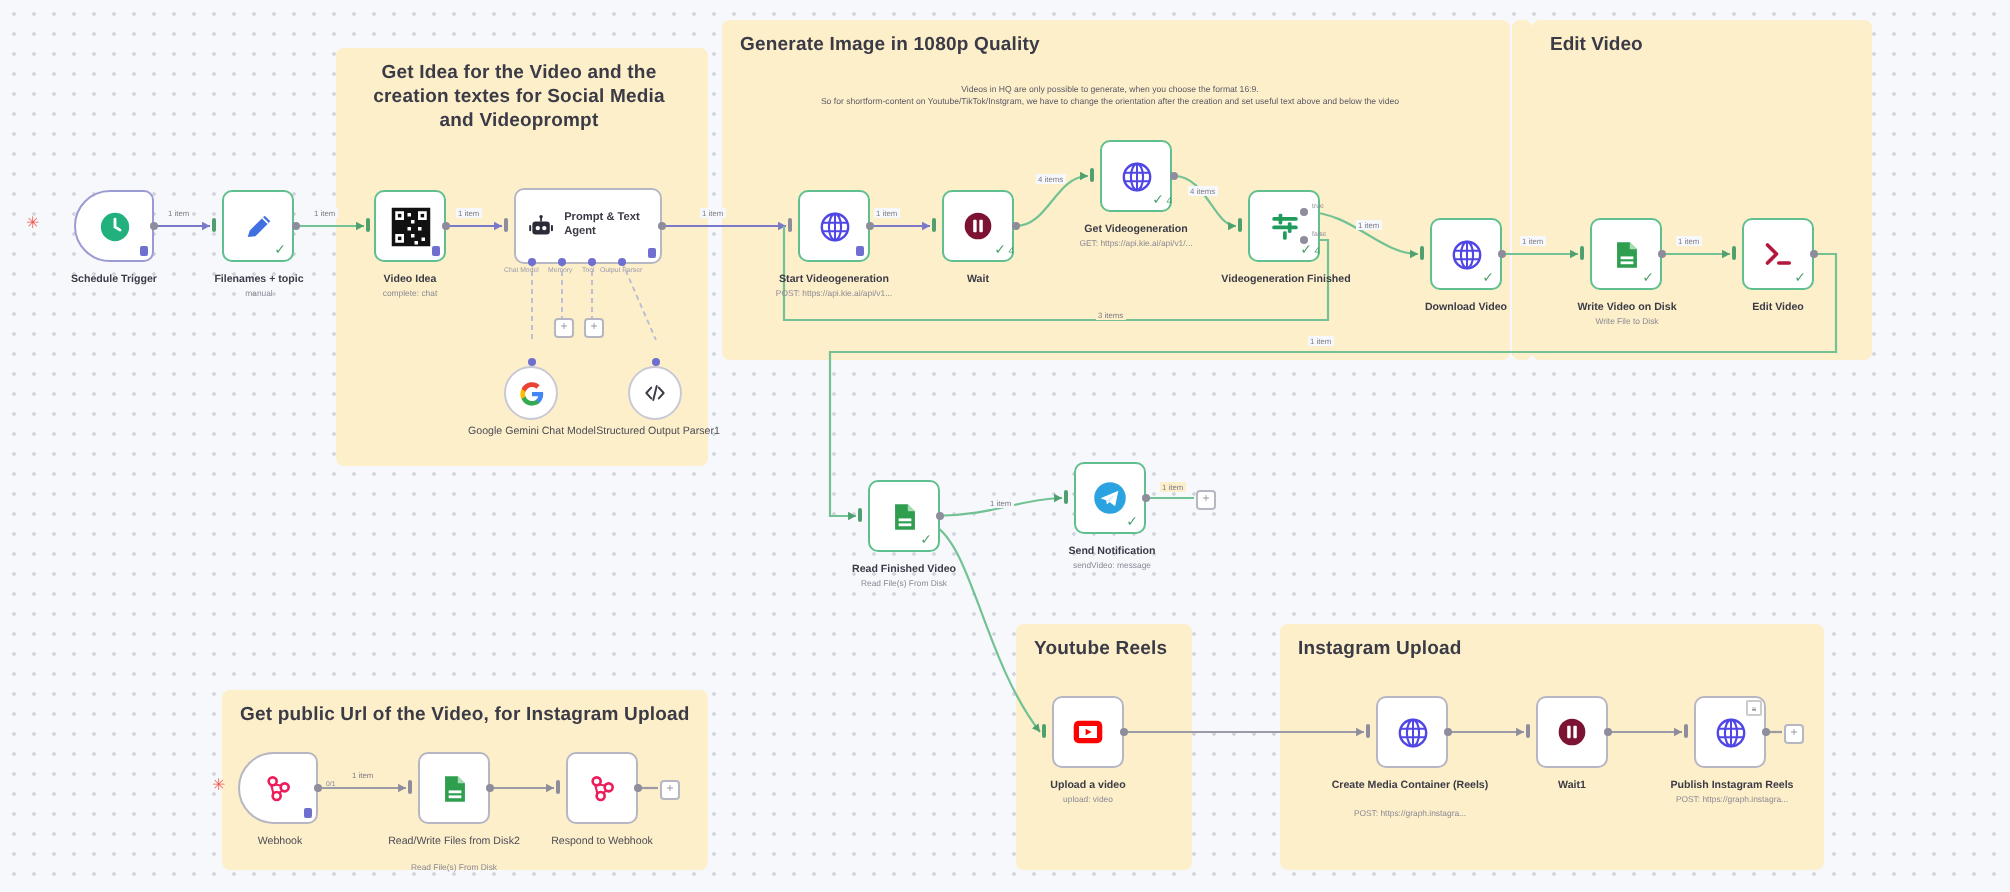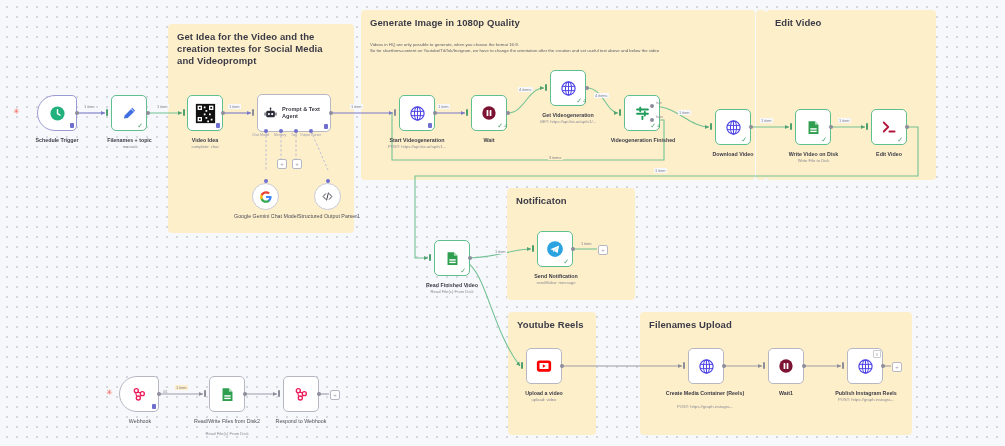--- a/index.html
+++ b/index.html
@@ -1,21 +1,21 @@
 <!DOCTYPE html>
 <html><head>
 <meta charset="utf-8">
 <style>
   html,body{margin:0;padding:0;background:#fff;}
   body{width:1005px;height:446px;overflow:hidden;font-family:"Liberation Sans",sans-serif;}
   #canvas{position:relative;width:1005px;height:446px;
     background-color:#f7f8fb;
     background-image:radial-gradient(#d4d6dd 1px, transparent 1px);
     background-size:10px 10px;background-position:2px 2px;}
-  .sticky{position:absolute;background:#fdefc9;border-radius:4px;box-sizing:border-box;}
+  .sticky{position:absolute;background:#fdefc9;border-radius:4px;box-sizing:border-box;text-align:center;}
   .sticky .sticky-title{position:absolute;left:9px;top:7px;font-size:9.5px;font-weight:bold;color:#3b3b47;line-height:12px;letter-spacing:.1px;}
   .sticky .sticky-body{position:absolute;left:9px;font-size:4.3px;color:#5a5a66;line-height:6.3px;}
   .node{position:absolute;width:36px;height:36px;background:#fff;border:1.1px solid #5fbf8f;border-radius:5px;box-sizing:border-box;
      display:flex;align-items:center;justify-content:center;}
   .node.trigger{border-radius:18px 5px 5px 18px;border-color:#9b9bd4;width:40px;}
   .node.plain{border-color:#b7b7c4;}
   .node.sm{width:27px;height:27px;border-radius:14px;border-color:#c9c9d6;background:#fff;}
   .node .tick{position:absolute;right:3px;bottom:1px;font-size:7px;color:#4ea16f;line-height:7px;}
   .node .cnt{position:absolute;right:-1px;bottom:1px;font-size:5px;color:#4ea16f;}
   .lbl{position:absolute;text-align:center;font-size:5.3px;color:#3b3b47;font-weight:bold;line-height:6.6px;}
@@ -47,31 +47,31 @@
   <div class="sticky" style="left:361px;top:10px;width:394px;height:170px;">
     <div class="sticky-title">Generate Image in 1080p Quality</div>
     <div class="sticky-body" style="top:32px;width:370px;white-space:pre-line;">Videos in HQ are only possible to generate, when you choose the format 16:9.
 So for shortform-content on Youtube/TikTok/Instgram, we have to change the orientation after the creation and set useful text above and below the video</div>
   </div>
 
   <div class="sticky" style="left:766px;top:10px;width:170px;height:170px;"></div>
   <div class="sticky" style="left:756px;top:10px;width:10px;height:170px;"></div>
   <div class="sticky-title" style="position:absolute;left:775px;top:17px;font-size:9.5px;font-weight:bold;color:#3b3b47;">Edit Video</div>
 
-  <div class="sticky" style="left:507px;top:188px;width:128px;height:112px;">
-    <div class="sticky-title">Notificaton</div>
-  </div>
-
+
+  <div class="sticky" style="left:111px;top:345px;width:243px;height:90px;">
+    <div class="sticky-title">Get public Url of the Video, for Instagram Upload</div>
+  </div>
 
   <div class="sticky" style="left:508px;top:312px;width:88px;height:123px;">
     <div class="sticky-title">Youtube Reels</div>
   </div>
 
   <div class="sticky" style="left:640px;top:312px;width:272px;height:123px;">
-    <div class="sticky-title">Filenames Upload</div>
+    <div class="sticky-title">Instagram Upload</div>
   </div>
 
   <svg class="wires">
     <defs>
       <marker id="ag" markerWidth="5" markerHeight="5" refX="3.6" refY="2.5" orient="auto">
         <path d="M0,0.6 L3.6,2.5 L0,4.4 Z" fill="#4ea16f"></path>
       </marker>
       <marker id="ap" markerWidth="5" markerHeight="5" refX="3.6" refY="2.5" orient="auto">
         <path d="M0,0.6 L3.6,2.5 L0,4.4 Z" fill="#7a79c9"></path>
       </marker>

